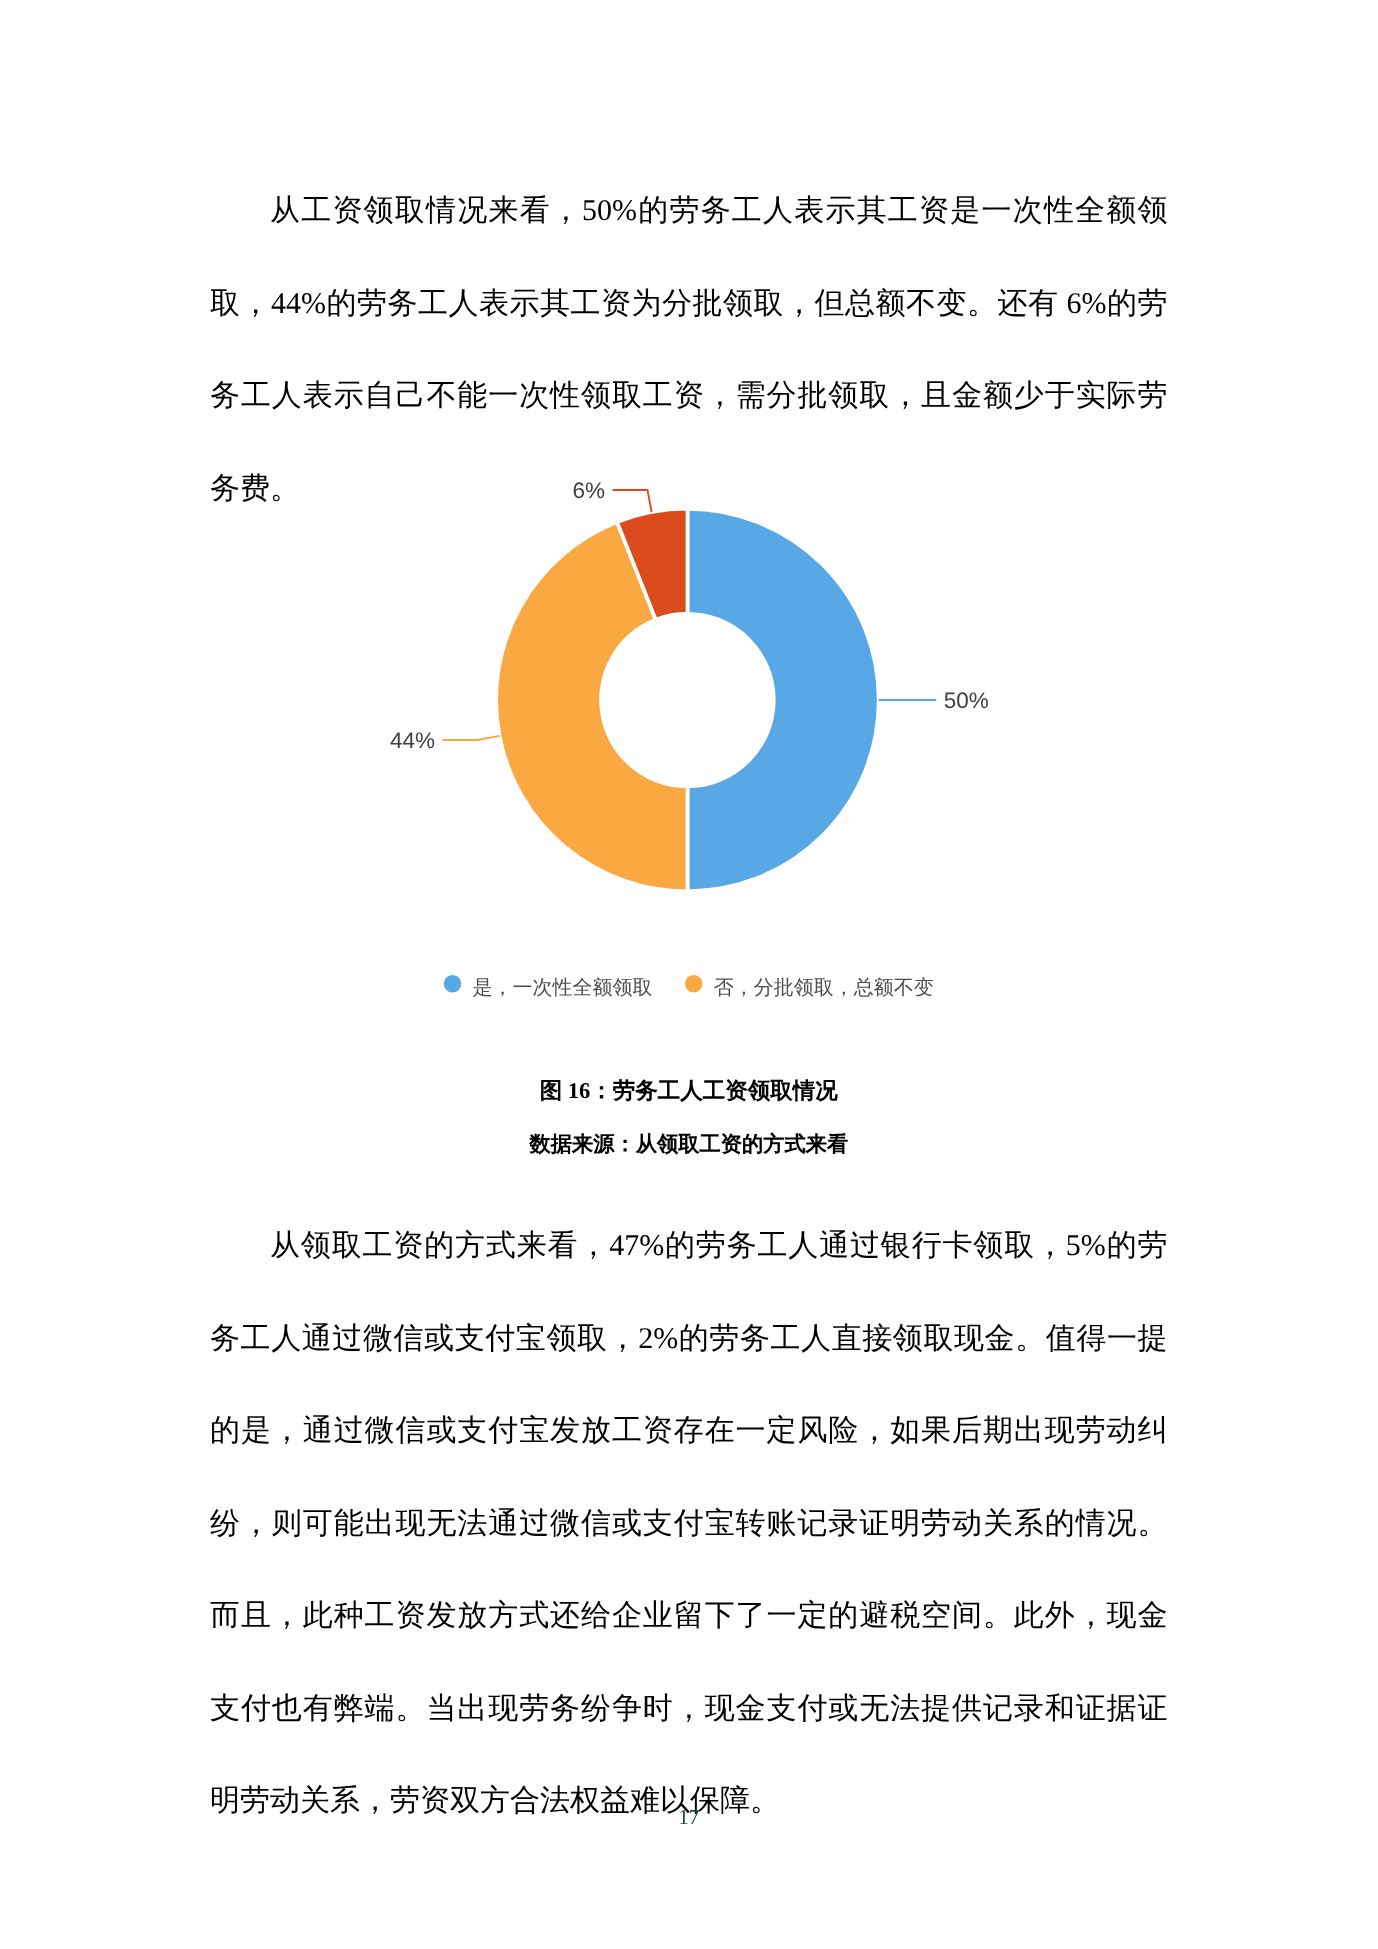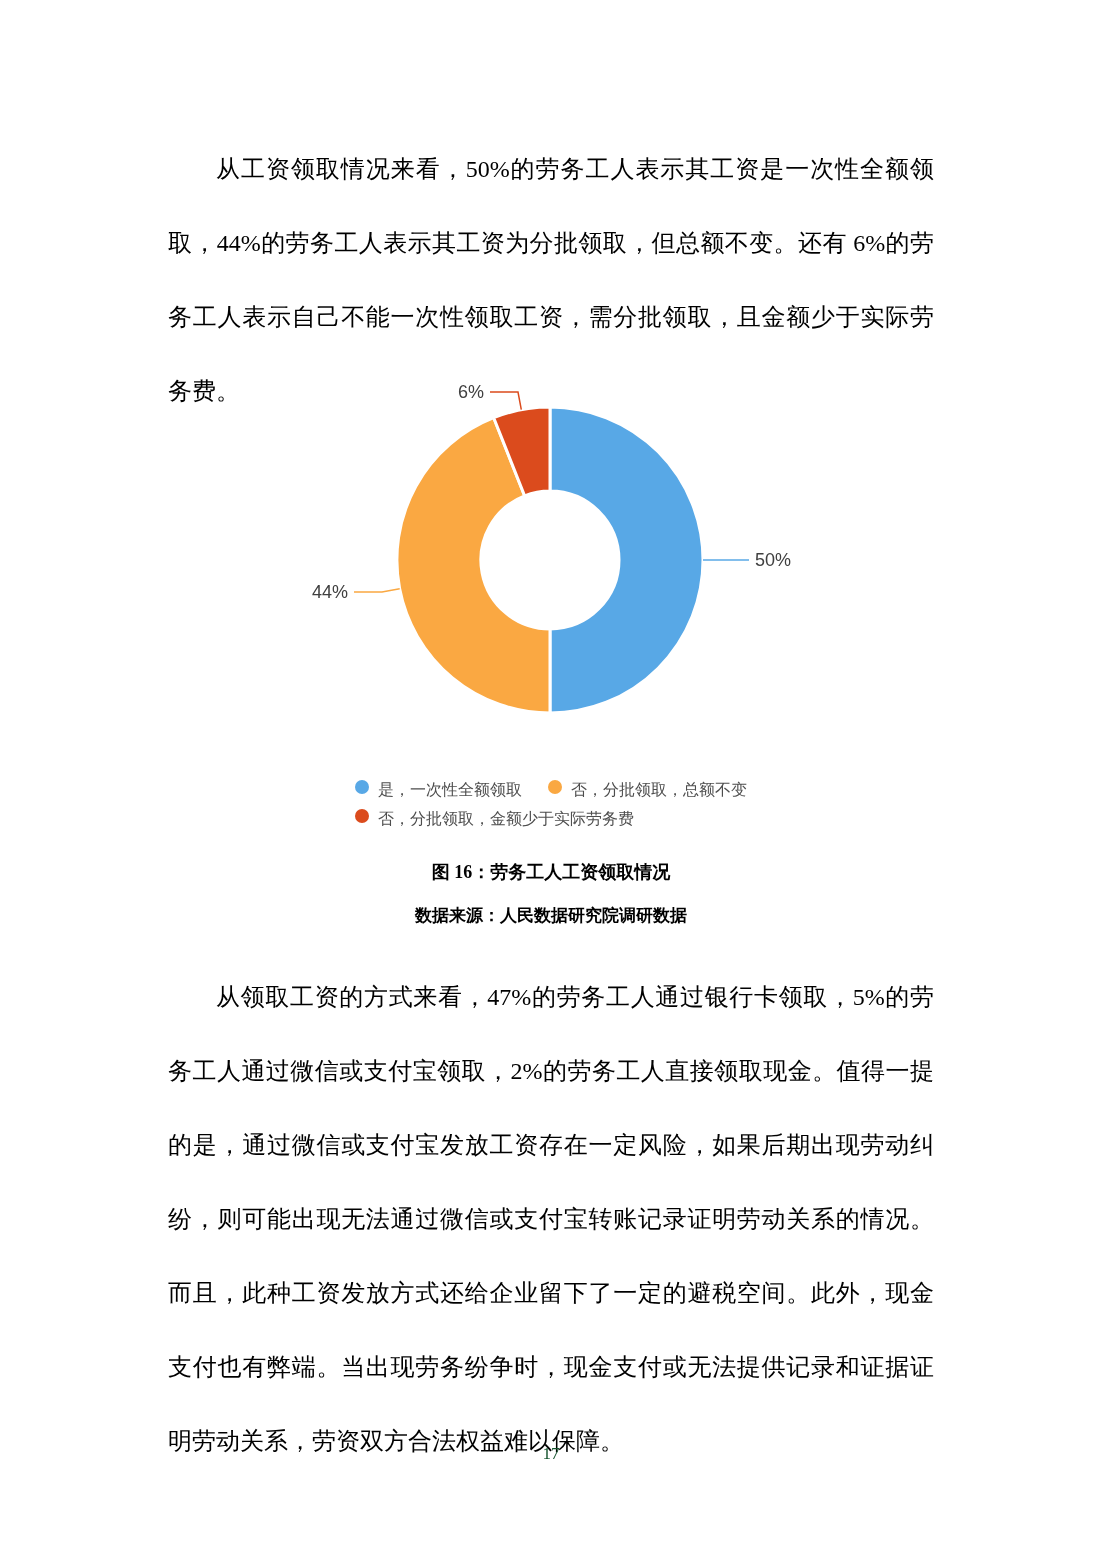--- a/index.html
+++ b/index.html
@@ -119,30 +119,24 @@
       <div class="legend-row">
         <div class="legend-item">
           <span class="legend-dot" style="background: rgb(88, 168, 230);"></span>
           <span>是，一次性全额领取</span>
         </div>
         <div class="legend-item">
           <span class="legend-dot" style="background: rgb(250, 168, 66);"></span>
           <span>否，分批领取，总额不变</span>
         </div>
       </div>
-      <div class="legend-row">
-        <div class="legend-item">
-          <span class="legend-dot" style="background: rgb(219, 75, 29);"></span>
-          <span>否，分批领取，金额少于实际劳务费</span>
-        </div>
-      </div>
     </div>
   </div>
 
   <div class="caption">图 16：劳务工人工资领取情况</div>
 
-  <div class="source">数据来源：人民数据研究院调研数据</div>
+  <div class="source">数据来源：从领取工资的方式来看</div>
 
   <p class="body-text p2">从领取工资的方式来看，47%的劳务工人通过银行卡领取，5%的劳务工人通过微信或支付宝领取，2%的劳务工人直接领取现金。值得一提的是，通过微信或支付宝发放工资存在一定风险，如果后期出现劳动纠纷，则可能出现无法通过微信或支付宝转账记录证明劳动关系的情况。而且，此种工资发放方式还给企业留下了一定的避税空间。此外，现金支付也有弊端。当出现劳务纷争时，现金支付或无法提供记录和证据证明劳动关系，劳资双方合法权益难以保障。</p>
 
   <div class="page-number">17</div>
 
 </div>
 
 </body></html>

